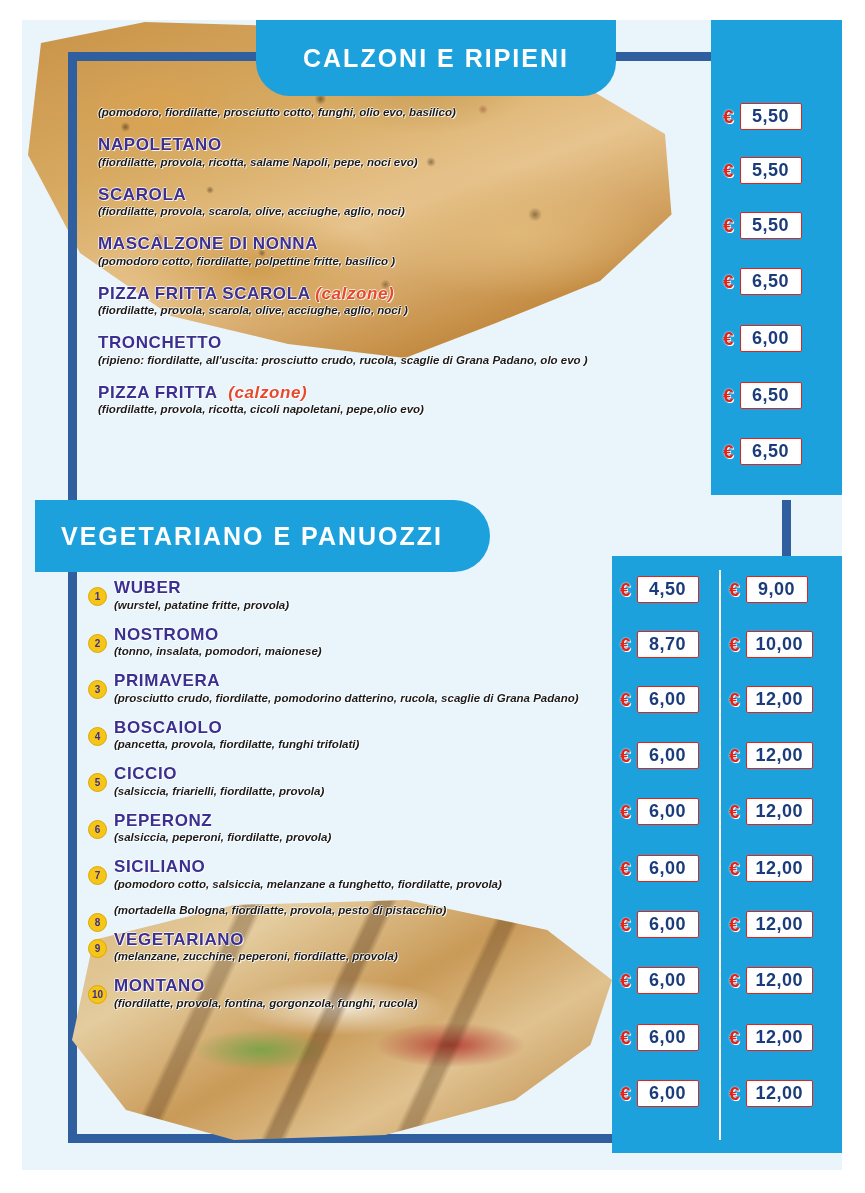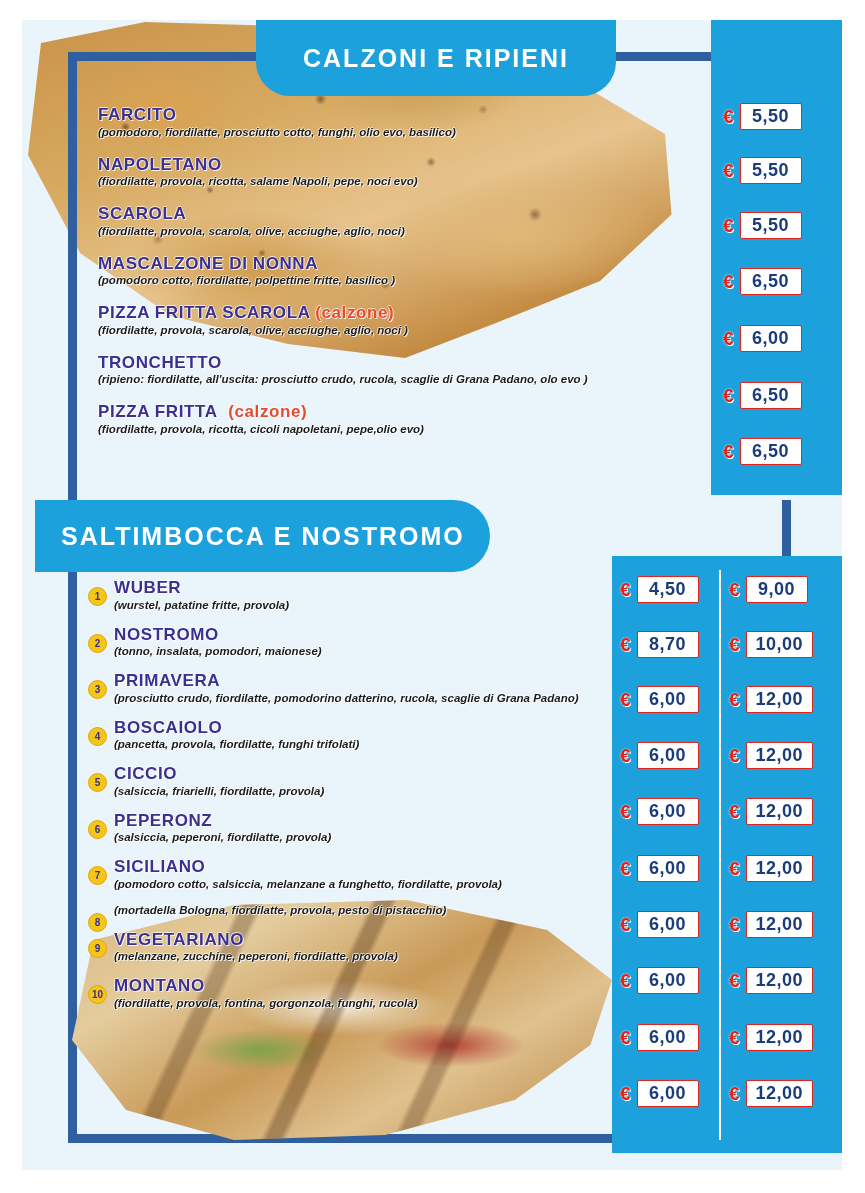--- a/index.html
+++ b/index.html
@@ -141,21 +141,21 @@
   .item { margin-bottom: 17px; position:relative; }
   .item-name {
     color:#3b2f8f;
     font-weight:bold;
     font-size: 17px;
     letter-spacing: .6px;
     text-shadow: 1px 1px 0 rgba(255,255,255,.85), -1px 0 0 rgba(255,255,255,.7), 0 -1px 0 rgba(255,255,255,.7);
     line-height:1.15;
   }
   .item-name .paren {
-    color:#e64a2e; font-weight:bold;
+    color:#e64a2e; font-style: italic; font-weight:bold;
   }
   .item-desc {
     color:#1b1b1b;
     font-style: italic;
     font-weight: bold;
     font-size: 11.5px;
     margin-top: 1px;
     text-shadow: 1px 1px 0 rgba(255,255,255,.85), -1px 0 0 rgba(255,255,255,.7), 0 -1px 0 rgba(255,255,255,.7);
   }
 
@@ -222,21 +222,20 @@
   <div class="price-col-bottom-a"></div>
   <div class="price-col-bottom-b"></div>
   <div class="price-col-divider"></div>
 
   <div class="section-pill" id="pill-calzoni">
     <span>CALZONI E RIPIENI</span>
   </div>
 
   <div class="items-calzoni">
     <div class="item">
-      <div class="item-name"><span>FARCITO</span></div>
       <div class="item-desc">(pomodoro, fiordilatte, prosciutto cotto, funghi, olio evo, basilico)</div>
     </div>
     <div class="item">
       <div class="item-name"><span>NAPOLETANO</span></div>
       <div class="item-desc">(fiordilatte, provola, ricotta, salame Napoli, pepe, noci evo)</div>
     </div>
     <div class="item">
       <div class="item-name"><span>SCAROLA</span></div>
       <div class="item-desc">(fiordilatte, provola, scarola, olive, acciughe, aglio, noci)</div>
     </div>
@@ -281,21 +280,21 @@
   <div class="price-tag" style="left:723px; top:384px;">
     <span class="euro">€</span>
     <span class="amount">6,50</span>
   </div>
   <div class="price-tag" style="left:723px; top:440px;">
     <span class="euro">€</span>
     <span class="amount">6,50</span>
   </div>
 
   <div class="section-pill" id="pill-saltimbocca">
-    <span>SALTIMBOCCA E NOSTROMO</span>
+    <span>VEGETARIANO E PANUOZZI</span>
   </div>
 
   <div class="photo-panuozzo">
     <div class="inner">
         <div class="grill"></div>
       </div>
   </div>
 
   <div class="items-panuozzi">
     <div class="item">

